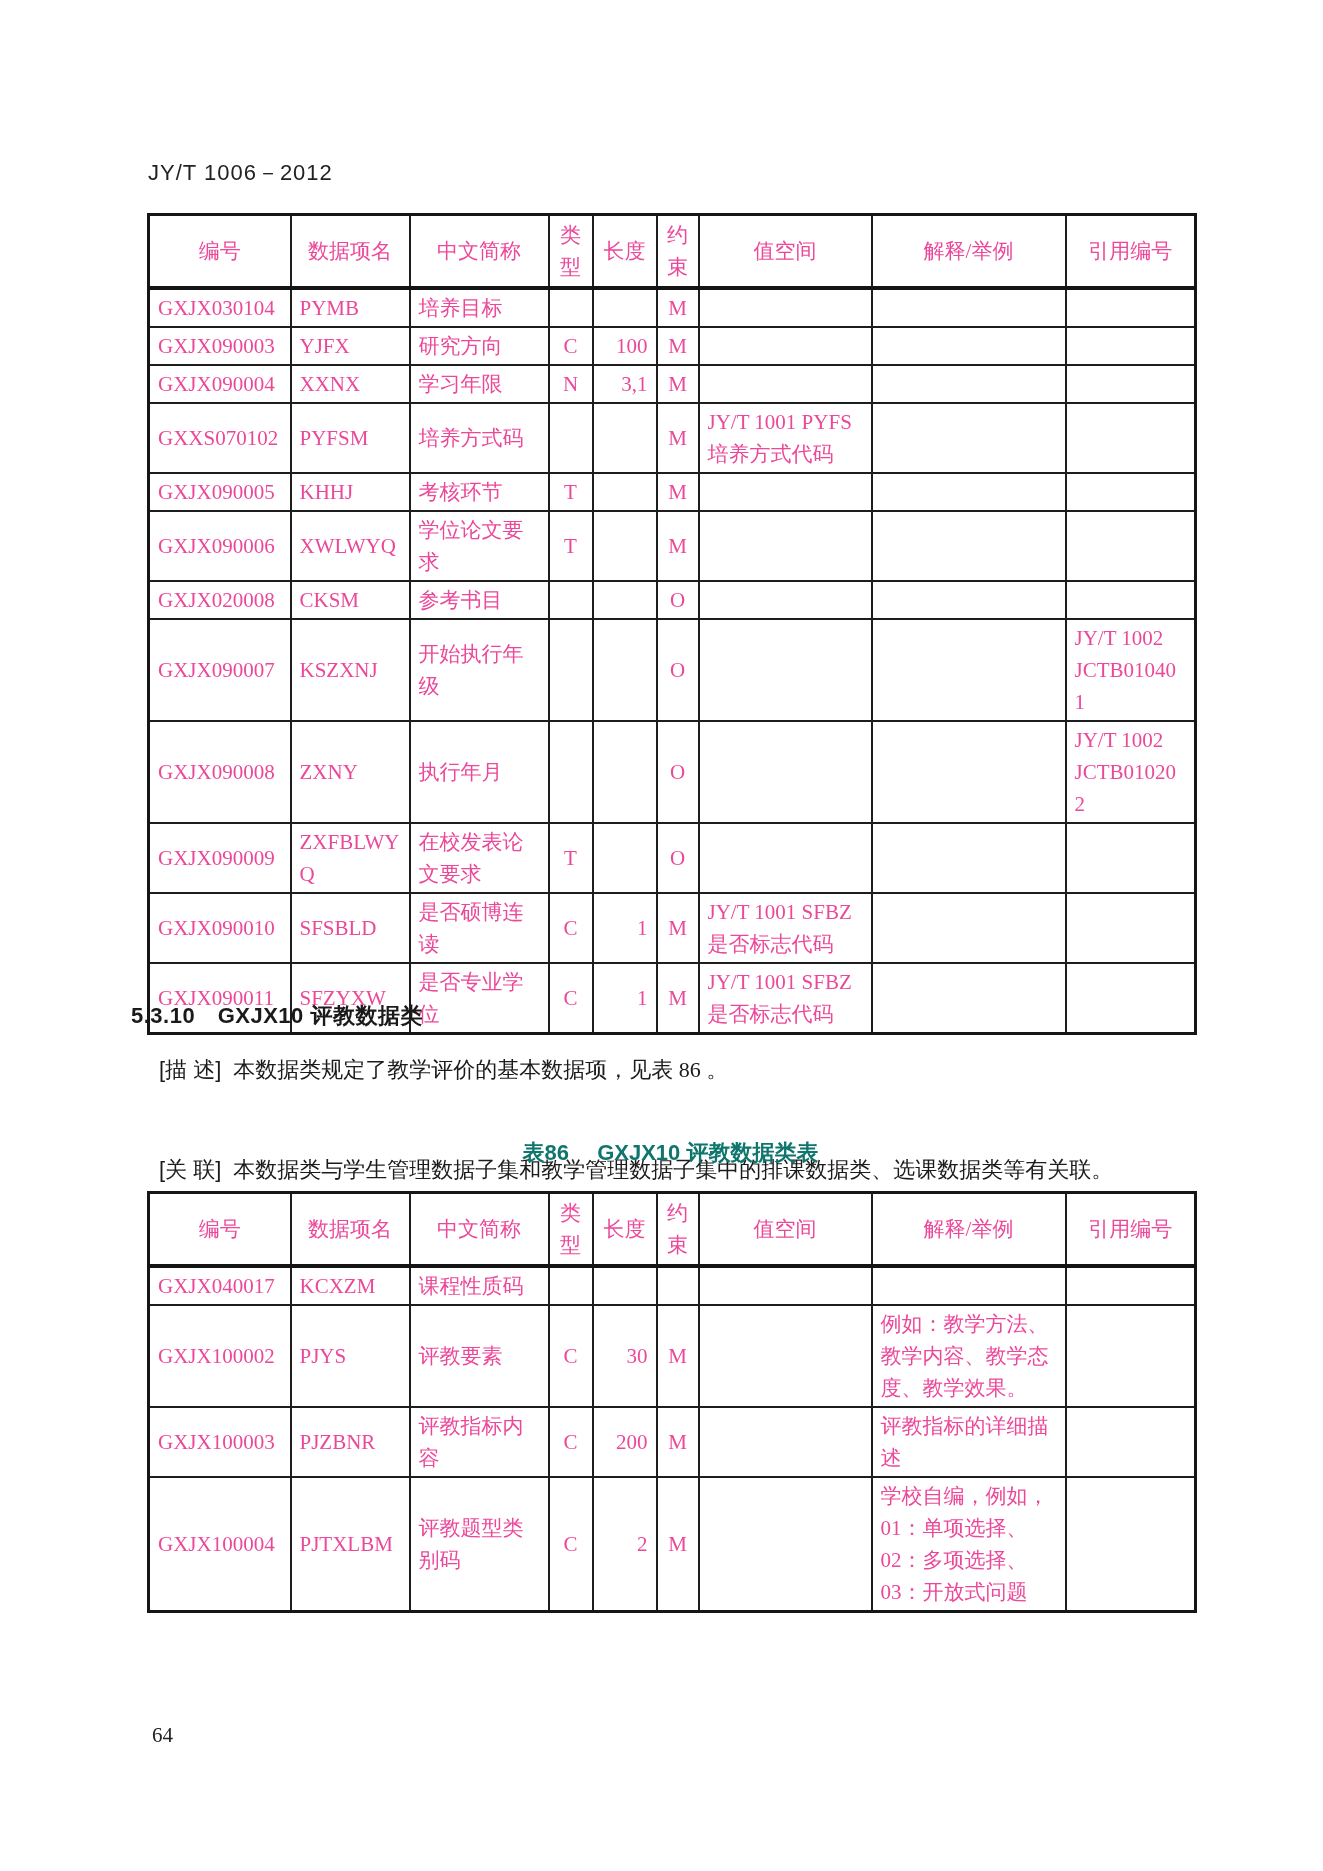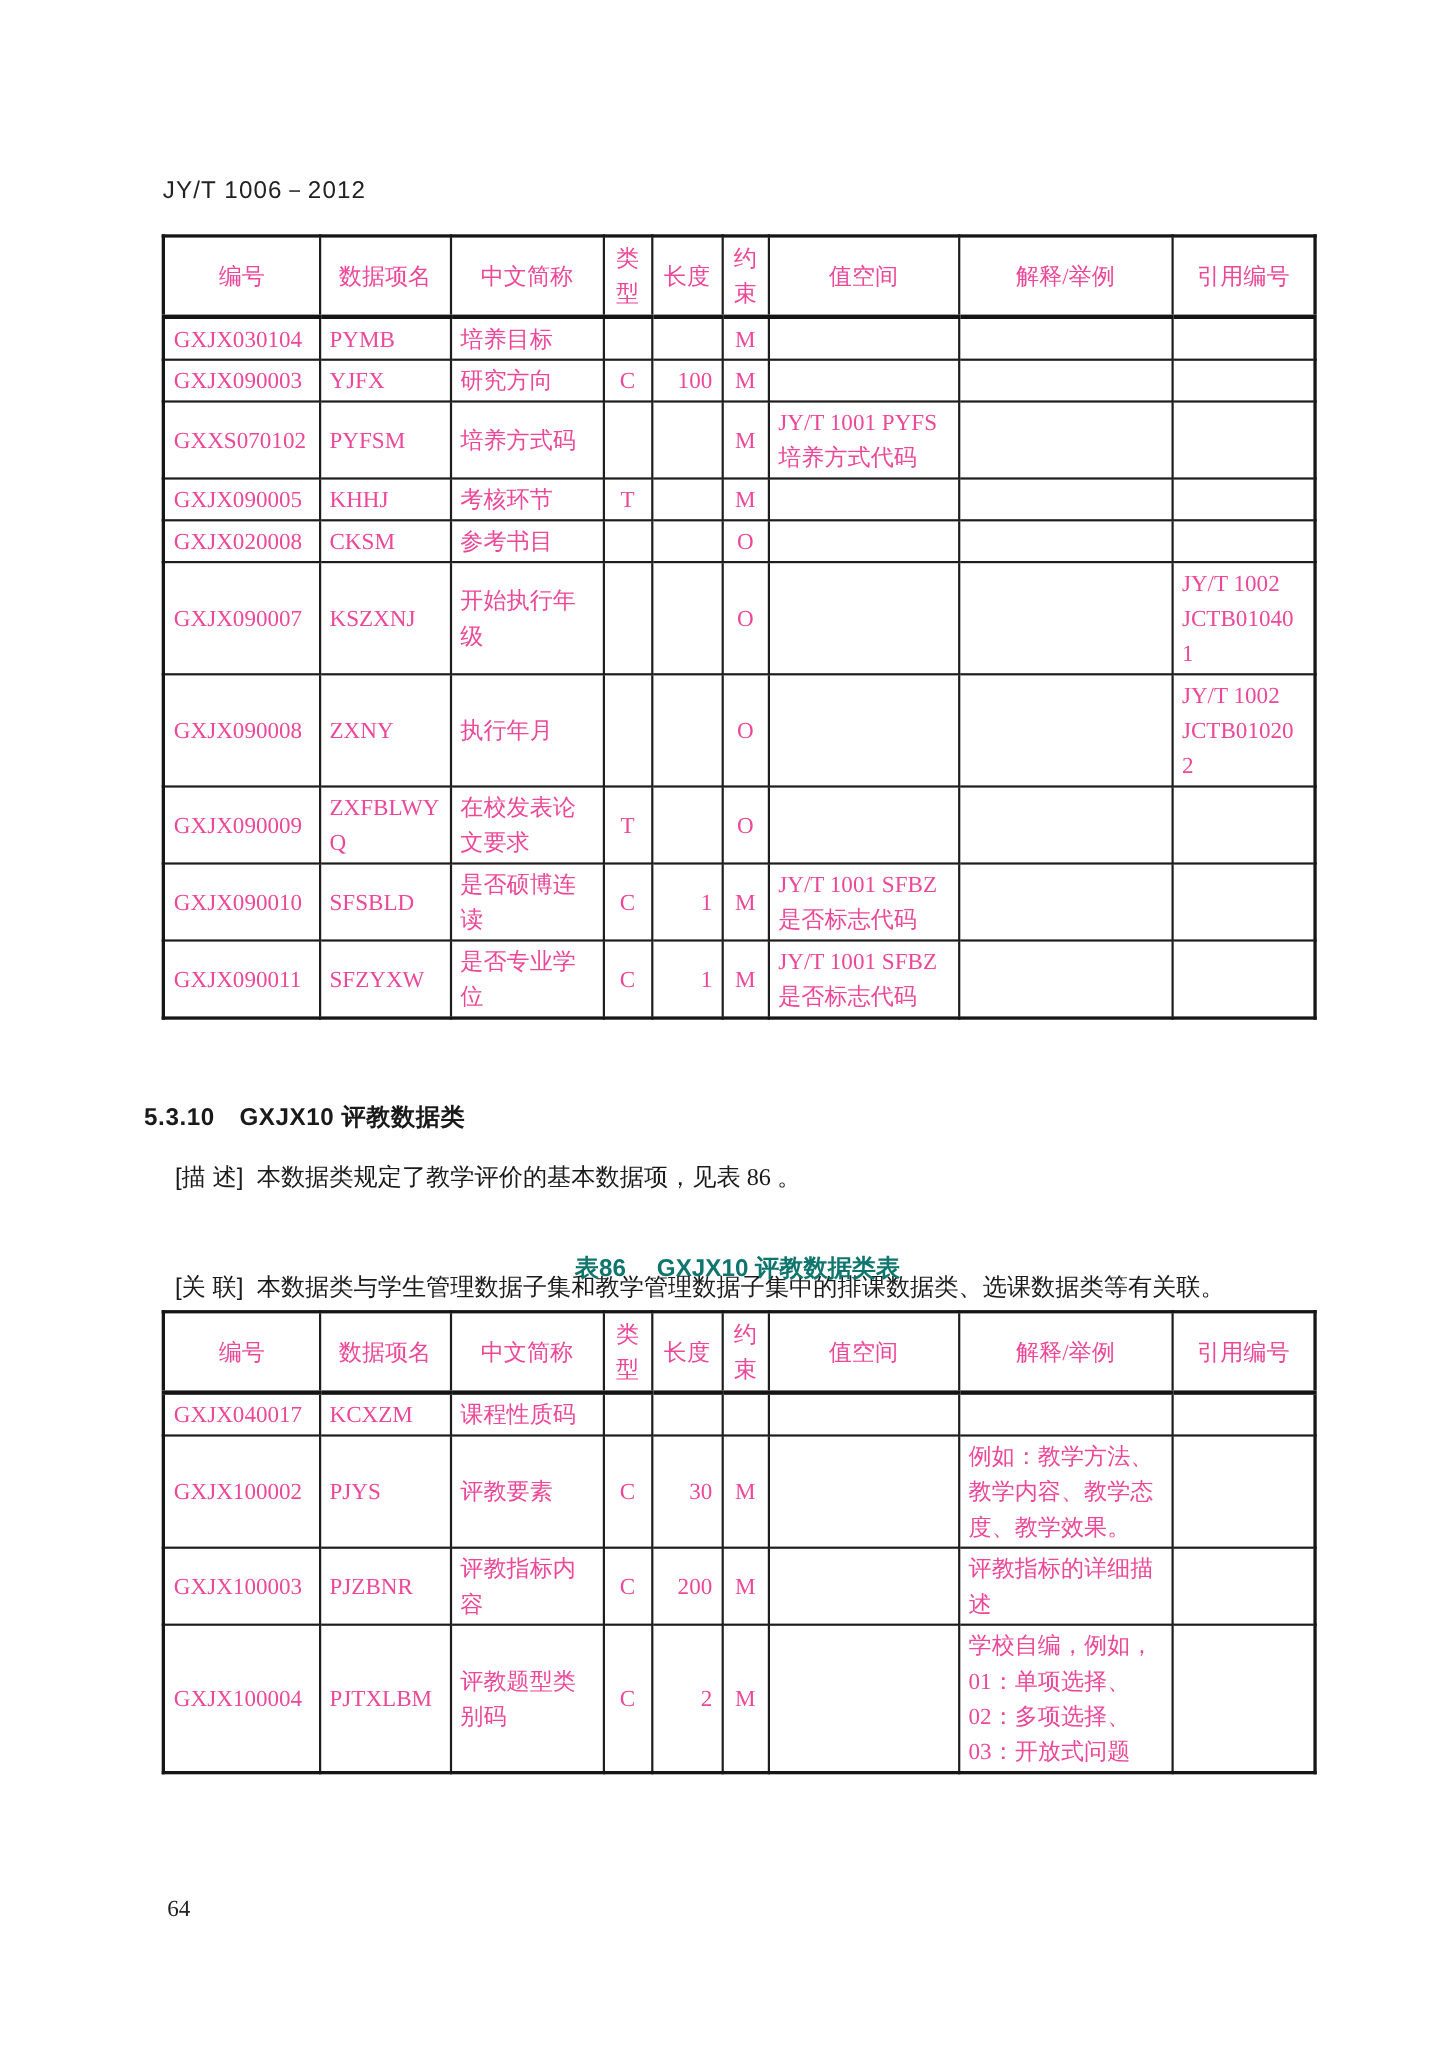--- a/index.html
+++ b/index.html
@@ -124,35 +124,57 @@
           <td>YJFX</td>
           <td>研究方向</td>
           <td>C</td>
           <td>100</td>
           <td>M</td>
           <td></td>
           <td></td>
           <td></td>
         </tr>
         <tr>
+          <td>GXJX090004</td>
+          <td>XXNX</td>
+          <td>学习年限</td>
+          <td>N</td>
+          <td>3,1</td>
+          <td>M</td>
+          <td></td>
+          <td></td>
+          <td></td>
+        </tr>
+        <tr>
           <td>GXXS070102</td>
           <td>PYFSM</td>
           <td>培养方式码</td>
           <td></td>
           <td></td>
           <td>M</td>
           <td>JY/T 1001 PYFS
 培养方式代码</td>
           <td></td>
           <td></td>
         </tr>
         <tr>
           <td>GXJX090005</td>
           <td>KHHJ</td>
           <td>考核环节</td>
+          <td>T</td>
+          <td></td>
+          <td>M</td>
+          <td></td>
+          <td></td>
+          <td></td>
+        </tr>
+        <tr>
+          <td>GXJX090006</td>
+          <td>XWLWYQ</td>
+          <td>学位论文要求</td>
           <td>T</td>
           <td></td>
           <td>M</td>
           <td></td>
           <td></td>
           <td></td>
         </tr>
         <tr>
           <td>GXJX020008</td>
           <td>CKSM</td>

